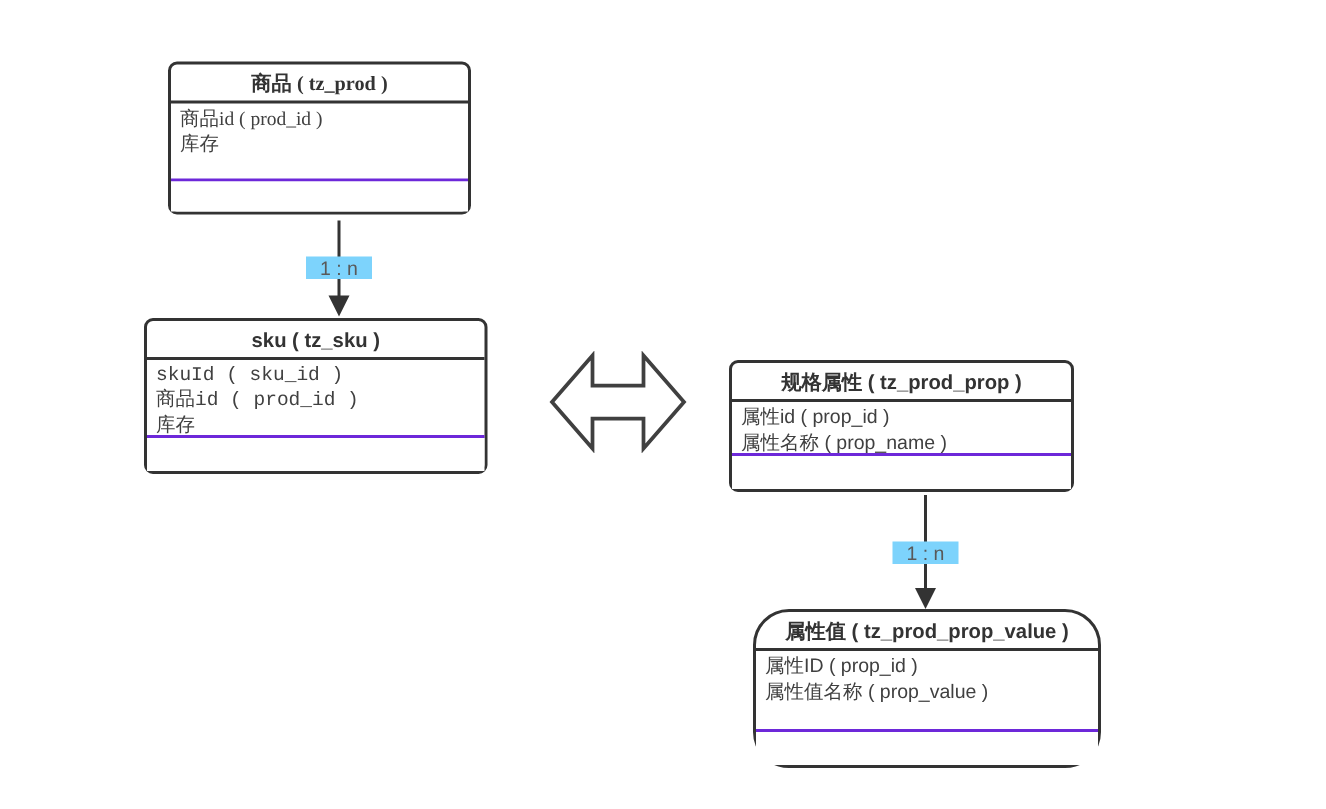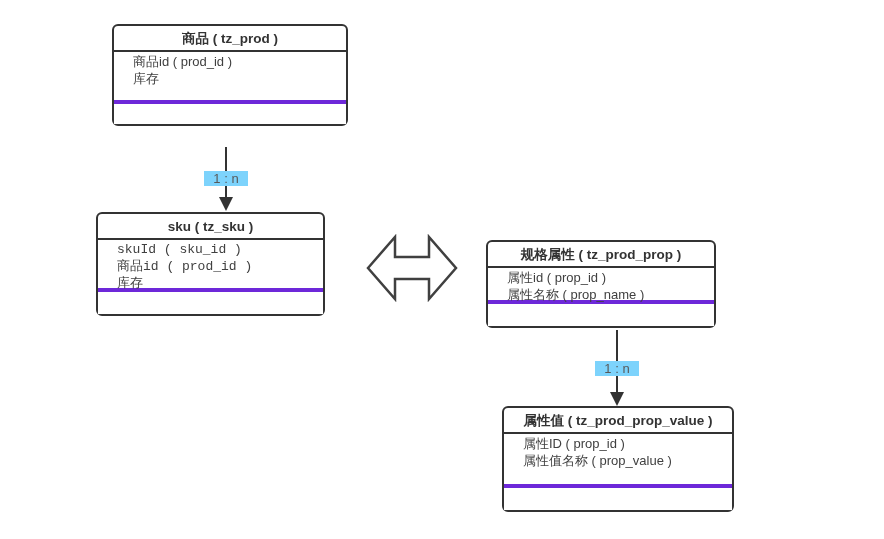--- a/index.html
+++ b/index.html
@@ -23,42 +23,42 @@
     font-size: 13.5px;
     font-weight: bold;
     text-align: center;
     line-height: 26px;
     height: 26px;
     border-bottom: 2px solid #333333;
     color: #333333;
     white-space: nowrap;
   }
   .entity-body {
-    padding: 1px 6px 0 19px;
-    border-bottom: 4px solid #6d28d9;
+    padding: 1px 6px 0 6px;
+    border-bottom: 2px solid #6d28d9;
     font-size: 13px;
     line-height: 17px;
   }
   .entity-body .field { display: block; white-space: nowrap; }
   .entity-footer { background: #ffffff; }
 
   
-  .entity-prod        { left: 112px; top: 24px;  width: 236px; }
+  .entity-prod        { left: 112px; top: 41px;  width: 202px; font-family: Liberation Serif, serif; }
   .entity-prod  .entity-body   { height: 52px; }
   .entity-prod  .entity-footer { height: 20px; }
 
   .entity-sku         { left: 96px; top: 212px; width: 229px; }
   .entity-sku   .entity-body   { height: 52px; font-family: Liberation Mono, monospace; }
   .entity-sku   .entity-footer { height: 22px; }
 
   .entity-prop        { left: 486px; top: 240px; width: 230px; }
   .entity-prop  .entity-body   { height: 36px; }
   .entity-prop  .entity-footer { height: 22px; }
 
-  .entity-propval     { left: 502px; top: 406px; width: 232px; }
+  .entity-propval     { left: 502px; top: 406px; width: 232px; border-radius: 24px; }
   .entity-propval .entity-body   { height: 54px; }
   .entity-propval .entity-footer { height: 22px; }
 
   
   .conn-line {
     position: absolute;
     width: 2px;
     background: #333333;
   }
   .conn-line-1 { left: 225px; top: 147px; height: 51px; }

